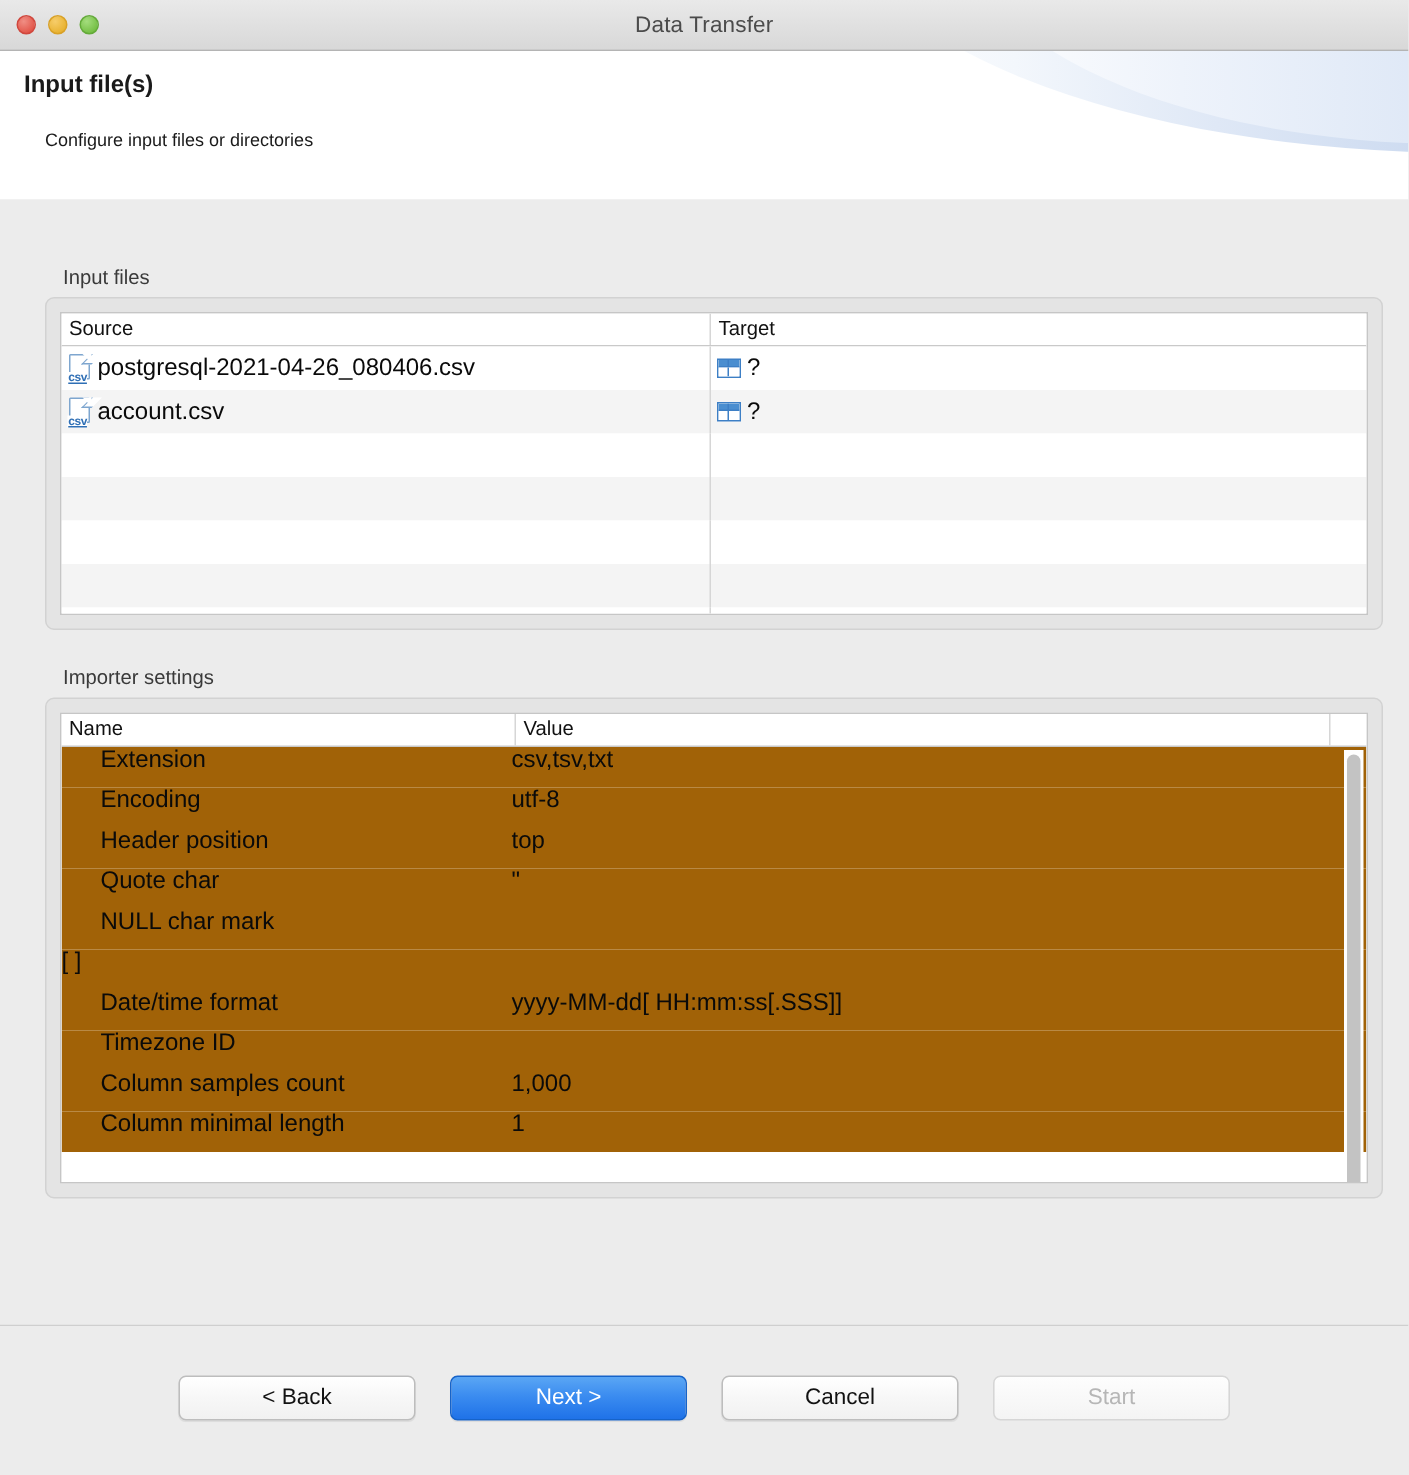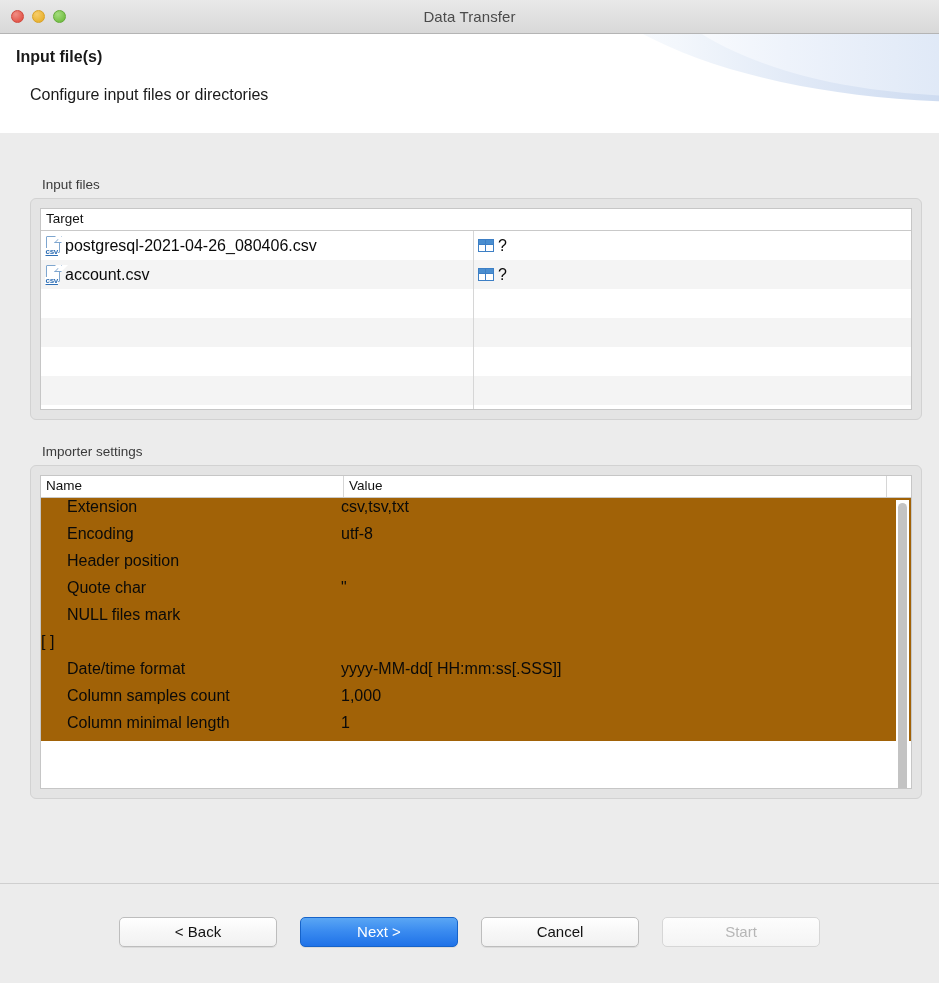--- a/index.html
+++ b/index.html
@@ -93,21 +93,21 @@
     left: 16px;
     top: 14px;
     font-size: 16px;
     font-weight: bold;
     color: #1a1a1a;
   }
   .header-sub {
     position: absolute;
     left: 30px;
     top: 52px;
-    font-size: 16px;
+    font-size: 12px;
     color: #1a1a1a;
   }
 
   
   .body {
     flex: 1 1 auto;
     position: relative;
     background: #ececec;
     padding: 0;
   }
@@ -365,20 +365,21 @@
     <div class="header-sub">Configure input files or directories</div>
   </div>
 
   <div class="body">
 
     <div class="group" style="top:44px;">
       <div class="group-label">Input files</div>
       <div class="group-box">
         <div class="tbl" style="height:202px;">
           <div class="tbl-head">
+            <div class="th" style="width:433px;flex:0 0 433px;">Source</div>
             <div class="th" style="flex:1 1 auto;">Target</div>
           </div>
           <div class="tbl-rows">
 
             <div class="trow odd">
               <div class="tcell c1" style="width:433px;flex:0 0 433px;">
                 <span class="csv-icon">
                   <span class="page"></span>
                     <span class="foldline"></span>
                     <span class="fold"></span>
@@ -459,35 +460,40 @@
             <div class="srow">
               <div class="sname">Extension</div>
               <div class="sval">csv,tsv,txt</div>
             </div>
             <div class="srow">
               <div class="sname">Encoding</div>
               <div class="sval">utf-8</div>
             </div>
             <div class="srow">
               <div class="sname">Header position</div>
+              <div class="sval">top</div>
             </div>
             <div class="srow">
               <div class="sname">Quote char</div>
               <div class="sval">"</div>
             </div>
             <div class="srow">
-              <div class="sname">NULL files mark</div>
+              <div class="sname">NULL char mark</div>
               <div class="sval"></div>
             </div>
             <div class="srow">
               <div class="sval">[ ]</div>
             </div>
             <div class="srow">
               <div class="sname">Date/time format</div>
               <div class="sval">yyyy-MM-dd[ HH:mm:ss[.SSS]]</div>
+            </div>
+            <div class="srow">
+              <div class="sname">Timezone ID</div>
+              <div class="sval"></div>
             </div>
             <div class="srow">
               <div class="sname">Column samples count</div>
               <div class="sval">1,000</div>
             </div>
             <div class="srow">
               <div class="sname">Column minimal length</div>
               <div class="sval">1</div>
             </div>
 

